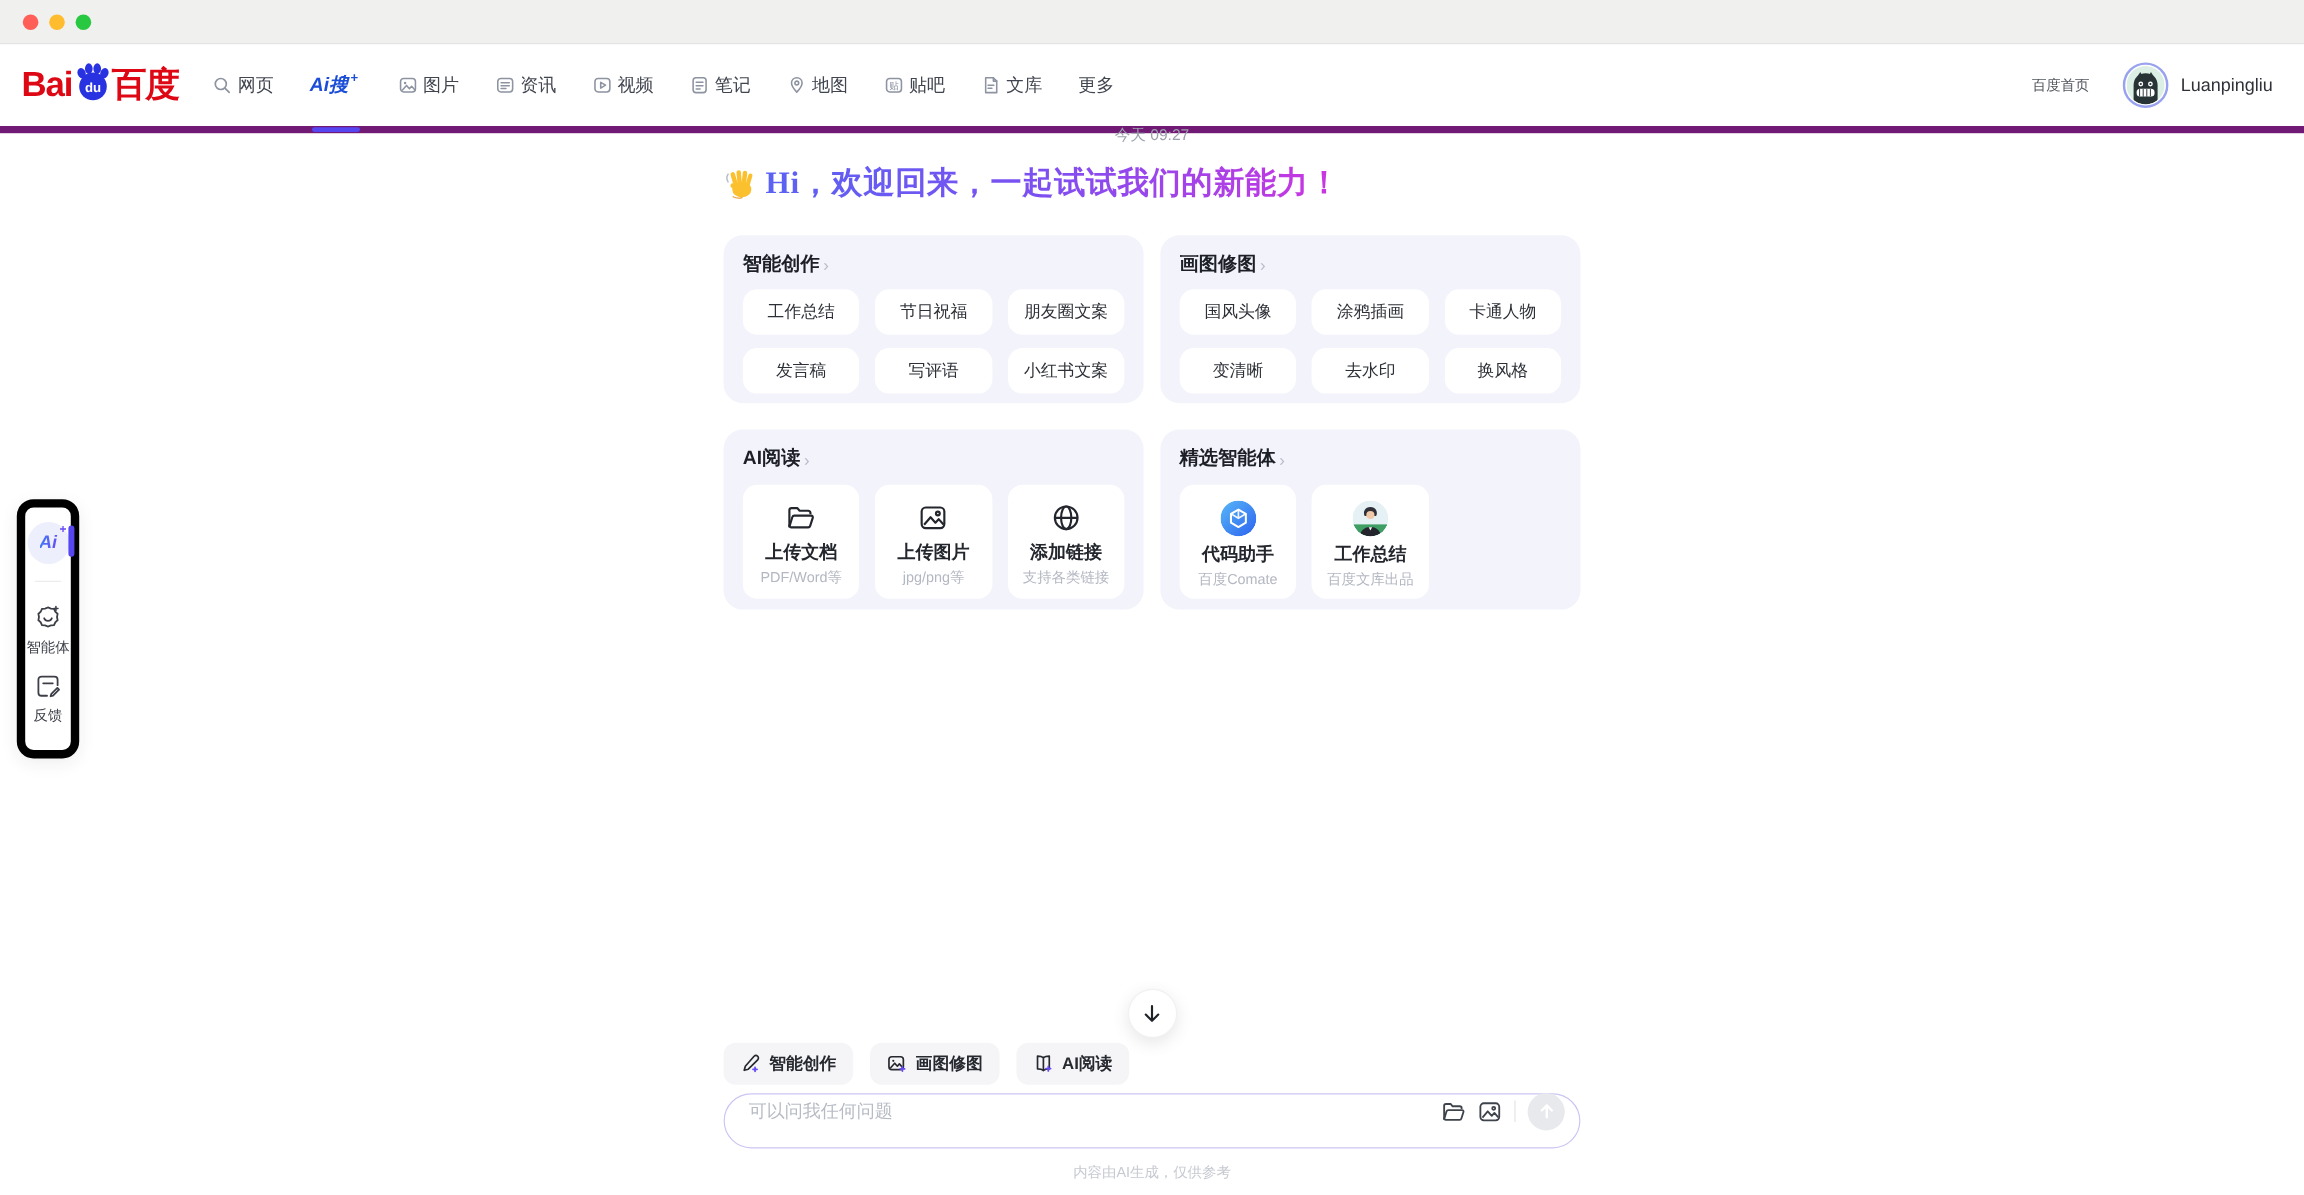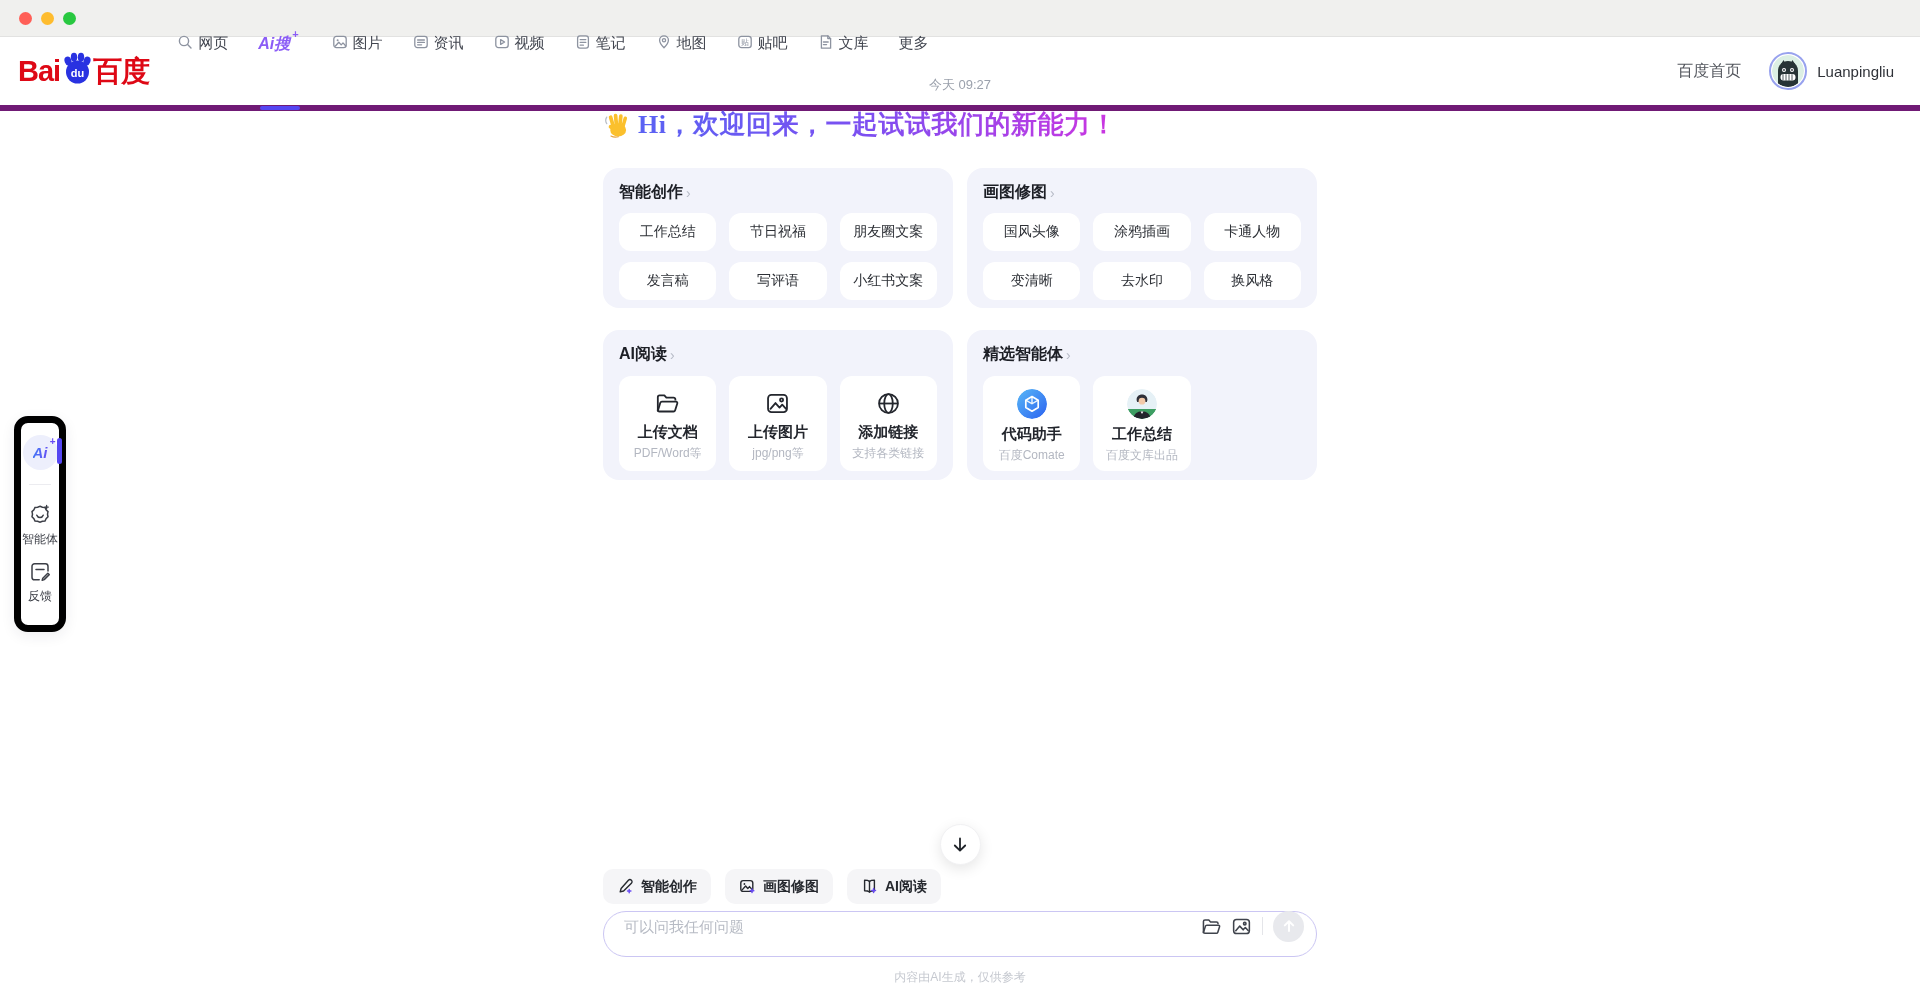--- a/index.html
+++ b/index.html
@@ -14,30 +14,30 @@
   .tl-dot { width:13px; height:13px; border-radius:50%; }
   .tl-red{ background:#ff5f57; } .tl-yellow{ background:#febc2e; } .tl-green{ background:#28c840; }
 
   
   .navbar { position:absolute; top:37px; left:0; right:0; height:74px; background:#fff;
     border-bottom:6px solid #701a75; display:flex; align-items:center; }
   .logo { display:flex; align-items:center; margin-left:18px; cursor:pointer; }
   .logo-txt { font-size:29px; font-weight:800; color:#de0815; letter-spacing:-1px; line-height:34px; }
   .logo-paw { margin:0 -2px 0 -1px; position:relative; top:-2px; }
   .nav-items { display:flex; align-items:center; margin-left:28px; gap:30px; }
-  .nav-item { position:relative; display:flex; align-items:flex-start; gap:5px; font-size:15px;
+  .nav-item { position:relative; display:flex; align-items:center; gap:5px; font-size:15px;
     color:#41454f; cursor:pointer; white-space:nowrap; height:74px; }
   .nav-item svg { display:block; }
-  .nav-item.active { color:#8b5cf6; font-weight:700; font-size:16px; }
+  .nav-item.active { color:#1d4ed8; font-weight:700; font-size:16px; }
   .nav-item.active .ai-word { font-weight:800; font-style:italic; }
   .nav-item.active::after { content:""; position:absolute; left:2px; right:2px; bottom:-2px;
     height:4px; border-radius:2px; background:#5546f2; }
   .nav-plus { font-size:11px; font-weight:800; position:relative; top:-6px; left:-3px; }
   .nav-right { margin-left:auto; display:flex; align-items:center; margin-right:26px; }
-  .home-link { font-size:16px; color:#54575e; cursor:pointer; margin-right:28px; }
+  .home-link { font-size:12px; color:#54575e; cursor:pointer; margin-right:28px; }
   .avatar-ring { width:38px; height:38px; border-radius:50%; border:2px solid #98a2ee;
     padding:1px; cursor:pointer; }
   .avatar-ring svg { display:block; border-radius:50%; }
   .username { font-size:15px; color:#2f3238; margin-left:10px; cursor:pointer; }
 
   
   .sidebar { position:absolute; left:14px; top:416px; width:52px; background:#fff;
     border:7px solid #000000; border-radius:14px; box-shadow:0 4px 14px rgba(40,44,63,.08);
     padding:10px 0 14px; display:flex; flex-direction:column; align-items:center; }
   .sb-logo-wrap { position:relative; width:100%; display:flex; justify-content:center; padding:2px 0 4px; cursor:pointer; }
@@ -48,21 +48,21 @@
     background-clip:text; color:transparent; }
   .sb-plus { position:absolute; top:1px; right:2px; font-size:10px; font-weight:800; color:#6a4cf4; }
   .sb-indicator { position:absolute; right:-3px; top:5px; width:5px; height:26px;
     border-radius:3px; background:#5546f2; }
   .sb-divider { width:22px; height:1px; background:#ececf0; margin:10px 0 12px; }
   .sb-item { display:flex; flex-direction:column; align-items:center; gap:4px; padding:6px 0;
     cursor:pointer; }
   .sb-item span { font-size:12px; color:#3c3f47;text-align:center; }
 
   
-  .main { width:714px; margin:0 auto; position:relative; padding-top:76px; }
+  .main { width:714px; margin:0 auto; position:relative; padding-top:104px; }
   .timestamp { text-align:center; font-size:13px; color:#9ba1ac; }
   .greeting { margin-top:13px; display:flex; align-items:center; gap:7px;font-family:Liberation Serif, serif; }
   .greet-text { font-size:26px; font-weight:700; letter-spacing:.5px;
     background:linear-gradient(90deg,#5a62f3 0%,#7d4ff1 48%,#cc35e0 100%);
     -webkit-background-clip:text; background-clip:text; color:transparent; }
 
   .cards { margin-top:26px; display:grid; grid-template-columns:1fr 1fr; column-gap:14px; row-gap:22px; }
   .card { background:#f2f3fb; border-radius:16px; padding:14px 16px 16px; }
   .card.small { height:140px; } .card.tall { height:150px; }
   .card-head { display:flex; align-items:center; gap:3px; cursor:pointer; width:fit-content; }

